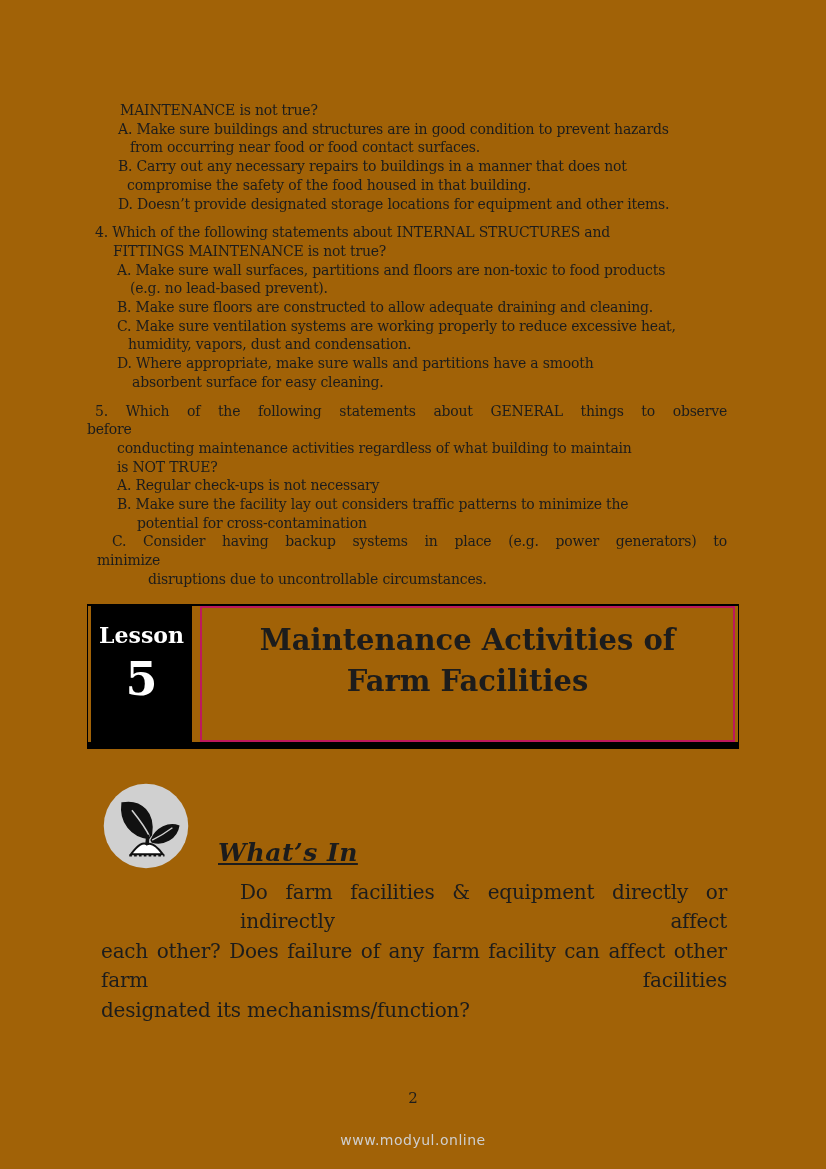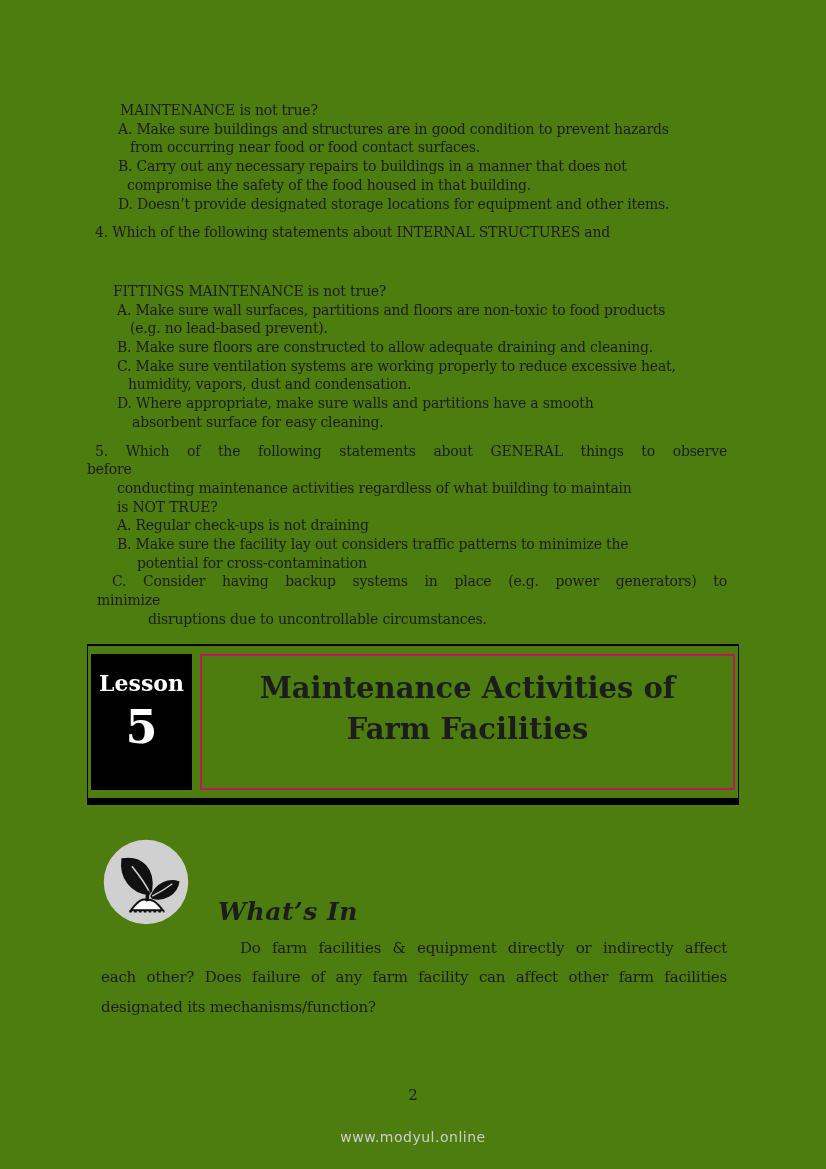--- a/index.html
+++ b/index.html
@@ -1,19 +1,19 @@
 <!DOCTYPE html>
 <html><head>
 <meta charset="utf-8">
 <style>
   html,body{margin:0;padding:0;background:#ffffff;}
   .page{
     position:relative;
     width:826px;height:1169px;
-    background:#4d7c0f;
+    background:#a16207;
     overflow:hidden;
     box-sizing:border-box;
     padding-top:101px;
     font-family:"DejaVu Serif","Liberation Serif",serif;
     color:#1c1c1c;
   }
   .content{margin-left:87px;width:653px;}
   .quiz{width:640px;}
   .block{margin-top:10px;}
   .block:first-child{margin-top:0;}
@@ -23,35 +23,35 @@
     letter-spacing:-0.2px;
     white-space:nowrap;
   }
   .jst{
     white-space:normal;
     text-align:justify;
     text-align-last:justify;
   }
   
   .i0{margin-left:0;}   .i8{margin-left:8px;}   .i10{margin-left:10px;}
-  .i25{margin-left:25px;} .i26{margin-left:26px;margin-top:40px;} .i30{margin-left:30px;}
+  .i25{margin-left:25px;} .i26{margin-left:26px;} .i30{margin-left:30px;}
   .i31{margin-left:31px;} .i33{margin-left:33px;} .i40{margin-left:40px;}
   .i41{margin-left:41px;} .i43{margin-left:43px;} .i45{margin-left:45px;}
   .i50{margin-left:50px;} .i61{margin-left:61px;}
 
   
   .banner{
     margin-top:15px;
     width:652px;
     box-sizing:border-box;
     border-top:2px solid #000;
     border-bottom:7px solid #000;
     border-left:1.5px solid #000;
     border-right:1.5px solid #000;
-    padding:8px 3px;
+    padding:0 3px;
   }
   .banner-inner{display:flex;height:136px;}
   .lesson-cell{
     width:101px;
     background:#000;
     color:#fff;
     text-align:center;
     flex:0 0 auto;
   }
   .lesson-label{font-size:22px;font-weight:bold;margin-top:16px;}
@@ -60,33 +60,33 @@
     flex:1;
     margin-left:8px;
     border:2px solid #be185d;
     text-align:center;
     padding-top:12px;
     box-sizing:border-box;
   }
   .banner-title-line{font-size:29px;font-weight:bold;line-height:41px;white-space:nowrap;}
 
   
-  .whatsin-row{margin-top:33px;display:flex;align-items:flex-end;}
+  .whatsin-row{margin-top:33px;display:flex;align-items:center;text-decoration:underline;}
   .seed-icon{margin-left:15px;width:88px;height:88px;flex:0 0 auto;}
   .whatsin-heading{
     margin-left:28px;
     margin-top:54px;
     font-size:25px;
     font-weight:bold;
     font-style:italic;
     letter-spacing:0.5px;
   }
   .intro{margin-left:14px;width:626px;margin-top:8px;}
   .p-ln{
-    font-size:15px;
+    font-size:20px;
     line-height:29.5px;
     letter-spacing:-0.2px;
     white-space:nowrap;
   }
   .p-ln.jst{white-space:normal;}
   .p-indent{padding-left:139px;}
 
   .page-number{margin-top:64px;text-align:center;font-size:15px;color:#1c1c1c;}
   .watermark{
     margin-top:25px;text-align:center;
@@ -122,21 +122,21 @@
         <div class="ln i41">humidity, vapors, dust and condensation.</div>
         <div class="ln i30">D. Where appropriate, make sure walls and partitions have a smooth</div>
         <div class="ln i45">absorbent surface for easy cleaning.</div>
       </div>
 
       <div class="block">
         <div class="ln i8 jst">5. Which of the following statements about GENERAL things to observe</div>
         <div class="ln i0">before</div>
         <div class="ln i30">conducting maintenance activities regardless of what building to maintain</div>
         <div class="ln i30">is NOT TRUE?</div>
-        <div class="ln i30">A. Regular check-ups is not draining</div>
+        <div class="ln i30">A. Regular check-ups is not necessary</div>
         <div class="ln i30">B. Make sure the facility lay out considers traffic patterns to minimize the</div>
         <div class="ln i50">potential for cross-contamination</div>
         <div class="ln i25 jst">C. Consider having backup systems in place (e.g. power generators) to</div>
         <div class="ln i10">minimize</div>
         <div class="ln i61">disruptions due to uncontrollable circumstances.</div>
       </div>
 
     </div>
 
     <div class="banner">

